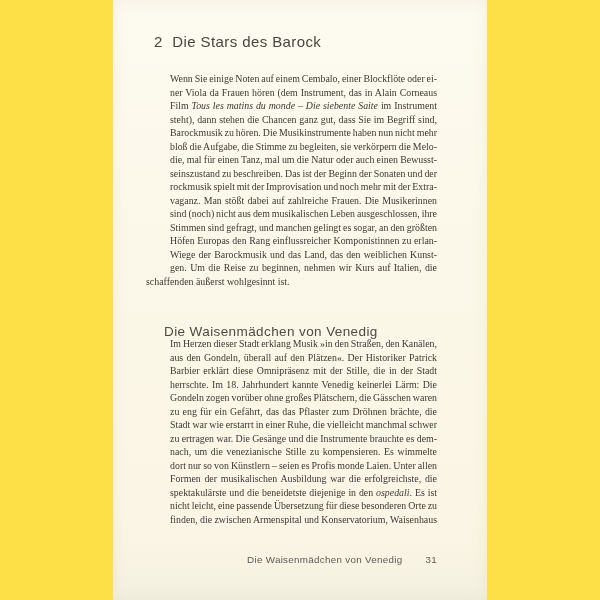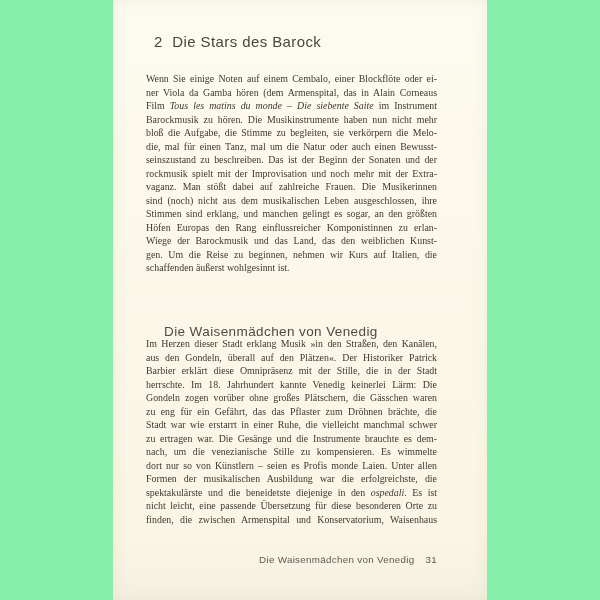--- a/index.html
+++ b/index.html
@@ -5,21 +5,21 @@
   html, body {
     margin: 0;
     padding: 0;
     background: #ffffff;
     font-family: "Liberation Serif", serif;
   }
   .photo {
     position: relative;
     width: 600px;
     height: 600px;
-    background: #86efac;
+    background: #fde047;
     overflow: hidden;
   }
   .page {
     position: absolute;
     left: 113px;
     top: 0;
     width: 374px;
     height: 600px;
     background: linear-gradient(180deg, #fdfaf0 0%, #fcf8e9 40%, #faf5e4 90%, #f4f0e0 100%);
     box-shadow: inset 0 0 16px rgba(190, 175, 140, 0.15);
@@ -61,65 +61,66 @@
   .para-2 { top: 337px; }
   .tline {
     height: 13.5px;
     line-height: 13.5px;
     overflow: hidden;
     text-align: justify;
     text-align-last: justify;
     word-spacing: -2.5px;
     white-space: nowrap;
   }
-  .tline.tline-justified { white-space: normal; }
+  .tline.tline-justified { white-space: normal; margin-left: 24px; }
   .tline-last {
     text-align: left;
     text-align-last: left;
     word-spacing: 0;
     font-family: Liberation Serif, serif;
   }
   .tline i { font-style: italic; }
   .footer {
     position: absolute;
     top: 553px;
     left: 33px;
     width: 291px;
     text-align: right;
     font-family: "Liberation Sans", sans-serif;
     font-size: 9.8px;
     line-height: 13px;
     letter-spacing: 0.3px;
     color: #5d5952;
   }
-  .footer .pagenum { margin-left: 8px; }
+  .footer .pagenum { margin-left: 20px; }
 </style>
 </head>
 <body>
 
 <div class="photo">
   <div class="page">
 
     <h1 class="chapter">
       <span class="num">2</span>
       <span>Die Stars des Barock</span>
     </h1>
 
     <div class="para para-1">
         <div class="tline tline-justified"><span>Wenn Sie einige Noten auf einem Cembalo, einer Blockflöte oder ei-</span></div>
-        <div class="tline tline-justified"><span>ner Viola da Gamba hören (dem Armenspital, das in Alain Corneaus</span></div>
+        <div class="tline tline-justified"><span>ner Viola da Frauen hören (dem Instrument, das in Alain Corneaus</span></div>
         <div class="tline tline-justified"><span>Film </span><i>Tous les matins du monde – Die siebente Saite</i><span> im Instrument</span></div>
+        <div class="tline tline-justified"><span>steht), dann stehen die Chancen ganz gut, dass Sie im Begriff sind,</span></div>
         <div class="tline tline-justified"><span>Barockmusik zu hören. Die Musikinstrumente haben nun nicht mehr</span></div>
         <div class="tline tline-justified"><span>bloß die Aufgabe, die Stimme zu begleiten, sie verkörpern die Melo-</span></div>
         <div class="tline tline-justified"><span>die, mal für einen Tanz, mal um die Natur oder auch einen Bewusst-</span></div>
         <div class="tline tline-justified"><span>seinszustand zu beschreiben. Das ist der Beginn der Sonaten und der</span></div>
         <div class="tline tline-justified"><span>rockmusik spielt mit der Improvisation und noch mehr mit der Extra-</span></div>
         <div class="tline tline-justified"><span>vaganz. Man stößt dabei auf zahlreiche Frauen. Die Musikerinnen</span></div>
         <div class="tline tline-justified"><span>sind (noch) nicht aus dem musikalischen Leben ausgeschlossen, ihre</span></div>
-        <div class="tline tline-justified"><span>Stimmen sind erklang, und manchen gelingt es sogar, an den größten</span></div>
+        <div class="tline tline-justified"><span>Stimmen sind gefragt, und manchen gelingt es sogar, an den größten</span></div>
         <div class="tline tline-justified"><span>Höfen Europas den Rang einflussreicher Komponistinnen zu erlan-</span></div>
         <div class="tline tline-justified"><span>Wiege der Barockmusik und das Land, das den weiblichen Kunst-</span></div>
         <div class="tline tline-justified"><span>gen. Um die Reise zu beginnen, nehmen wir Kurs auf Italien, die</span></div>
         <div class="tline tline-last"><span>schaffenden äußerst wohlgesinnt ist.</span></div>
       </div>
 
     <h2 class="section">Die Waisenmädchen von Venedig</h2>
 
     <div class="para para-2">
         <div class="tline tline-justified"><span>Im Herzen dieser Stadt erklang Musik »in den Straßen, den Kanälen,</span></div>

